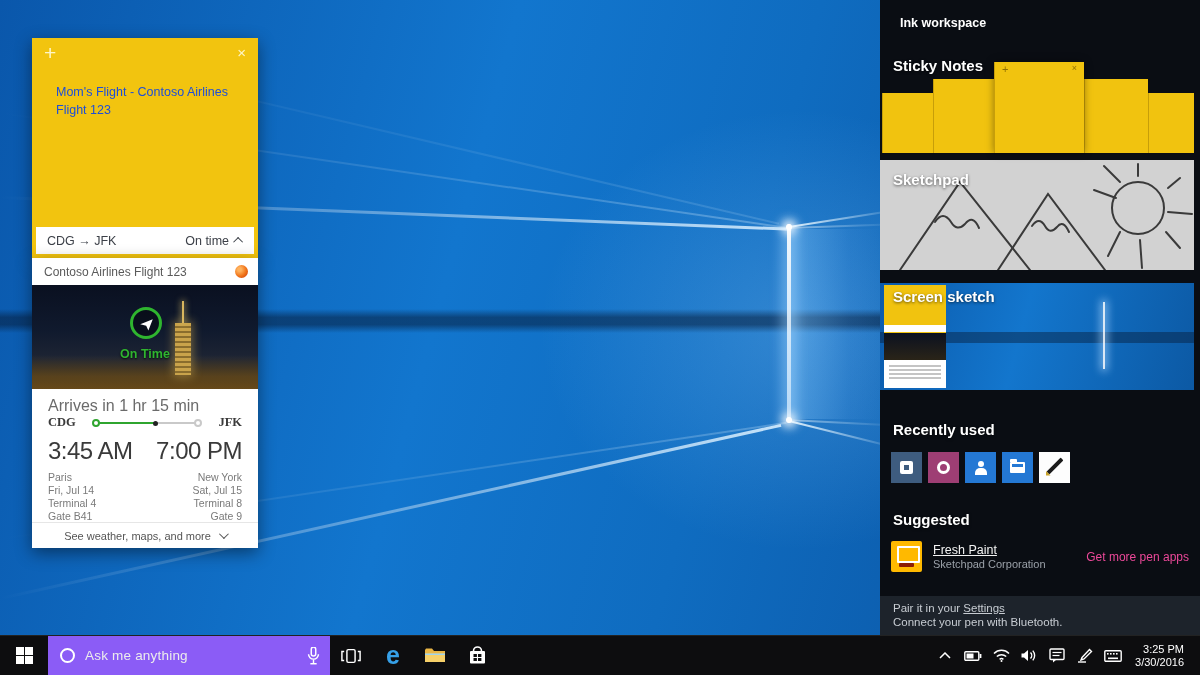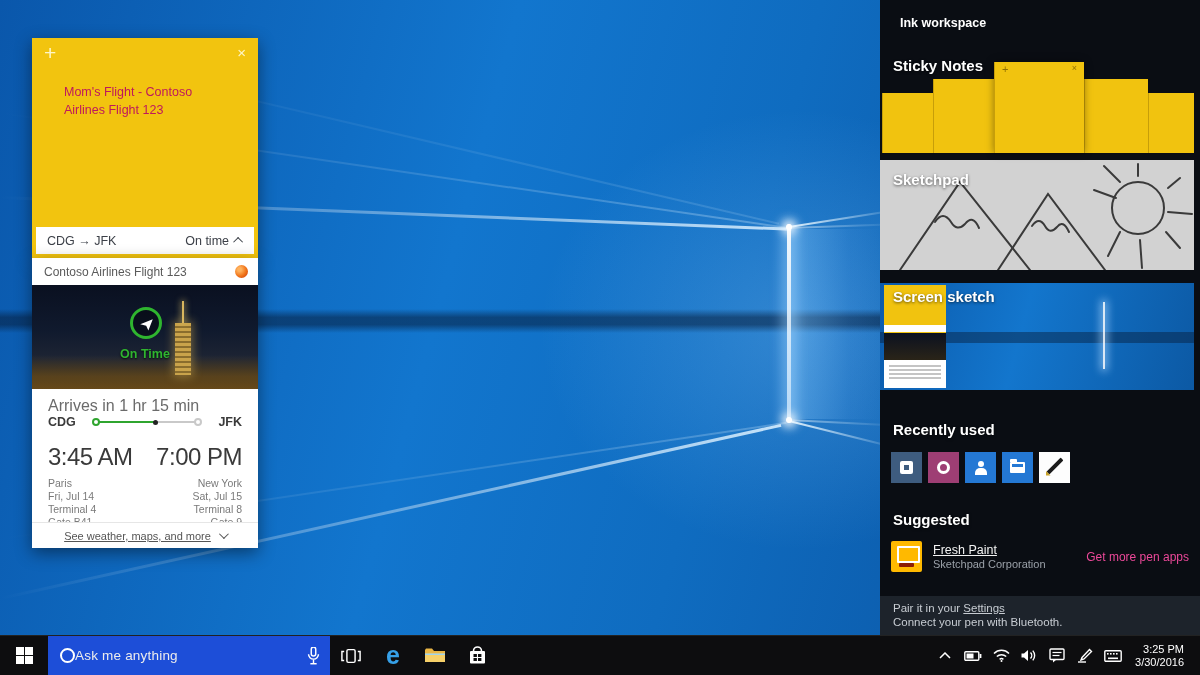--- a/index.html
+++ b/index.html
@@ -37,21 +37,21 @@
   .c-top { left:786px; top:224px; } .c-bot { left:786px; top:417px; }
 
   
   .note { position:absolute; left:32px; top:38px; width:226px; height:220px;
     background:#f2c40f; box-shadow:0 5px 16px rgba(0,0,0,.45); }
   .note-bar { position:relative; height:28px; }
   .note-add { position:absolute; left:12px; top:3px; font-size:21px; font-weight:400;
     color:rgba(255,250,215,.92); cursor:default; }
   .note-close { position:absolute; right:12px; top:6px; font-size:15px;
     color:rgba(255,250,215,.92); }
-  .note-body { padding:18px 30px 0 32px; font-size:12.5px; line-height:1.4; color:#be185d; }
+  .note-body { padding:18px 30px 0 24px; font-size:12.5px; line-height:1.4; color:#1d4ed8; }
   .note-insight { position:absolute; left:4px; right:4px; bottom:4px; height:27px;
     background:#fff; display:flex; align-items:center; justify-content:space-between;
     padding:0 11px; font-size:12.5px; color:#3c4048; }
   .insight-status { display:flex; align-items:center; gap:7px; }
   .chev { display:inline-block; width:7px; height:7px; border-style:solid; border-color:#3c4048; border-width:0; }
   .chev-up { border-left-width:1.5px; border-top-width:1.5px; transform:rotate(45deg) translateY(2px); }
   .chev-dn { border-right-width:1.5px; border-bottom-width:1.5px; transform:rotate(45deg) translateY(-2px); border-color:#555; }
 
   
   .card { position:absolute; left:32px; top:258px; width:226px; height:290px;
@@ -68,35 +68,35 @@
     background:repeating-linear-gradient(to bottom,#c9a34b 0 3px,#8a6d2d 3px 5px);
     box-shadow:0 0 10px 2px rgba(220,180,80,.45); }
   .spire { position:absolute; left:150px; bottom:66px; width:2px; height:22px; background:#d9b65e;
     box-shadow:0 0 6px 1px rgba(230,200,110,.6); }
   .flight-ring { position:absolute; left:98px; top:22px; width:32px; height:32px; border-radius:50%;
     border:3px solid #2fb52f; background:rgba(0,0,0,.35); display:flex; align-items:center; justify-content:center; }
   .ontime { position:absolute; left:0; top:62px; width:226px; text-align:center;
     font-size:12.5px; font-weight:700; color:#2fb52f; text-shadow:0 1px 2px rgba(0,0,0,.8); }
   .card-details { padding:8px 16px 0 16px; }
   .arrives { font-size:16px; color:#6b6b6b; }
-  .prog-row { display:flex; align-items:center; gap:16px; margin-bottom:14px; }
+  .prog-row { display:flex; align-items:center; gap:16px; margin-bottom:7px;font-family:Liberation Serif, serif; }
   .prog-code { font-size:12.5px; font-weight:700; color:#3a3a3a; }
   .prog-track { position:relative; flex:1; height:10px; }
   .prog-line-g { position:absolute; left:4px; top:4px; width:57%; height:2px; background:#2fa52f; }
   .prog-line-gr{ position:absolute; left:57%; top:4px; right:4px; height:2px; background:#c9c9c9; }
   .prog-o { position:absolute; left:0; top:1px; width:8px; height:8px; border-radius:50%;
     border:2px solid #2fa52f; background:#fff; }
   .prog-d { position:absolute; right:0; top:1px; width:8px; height:8px; border-radius:50%;
     border:2px solid #c9c9c9; background:#fff; }
   .prog-dot { position:absolute; left:calc(57% - 2px); top:3px; width:5px; height:5px; border-radius:50%; background:#222; }
   .times { display:flex; justify-content:space-between; align-items:baseline; margin-bottom:6px; }
   .time-big { font-size:24px; font-weight:300; color:#3a3a3a; letter-spacing:-.5px; }
   .info-row { display:flex; justify-content:space-between; font-size:10.5px; color:#7a7a7a; line-height:13px; }
   .card-foot { position:absolute; left:0; right:0; bottom:0; height:26px; border-top:1px solid #e6e6e6;
-    display:flex; align-items:center; justify-content:center; gap:8px; font-size:11px; color:#555; background:#fff;text-decoration:underline; }
+    display:flex; align-items:center; justify-content:center; gap:8px; font-size:11px; color:#555; background:#fff; }
 
   
   .panel { position:absolute; right:0; top:0; width:320px; height:635px; background:#0a0d13; }
   .panel-title { position:absolute; left:20px; top:16px; font-size:12.5px; font-weight:700; color:#fff; }
   .sec-label { position:absolute; font-size:15px; font-weight:700; color:#fff; z-index:5;
     text-shadow:0 1px 3px rgba(0,0,0,.6); }
   .lbl-notes { left:13px; top:57px; }
   .lbl-sketch { left:13px; top:171px; }
   .lbl-screen { left:13px; top:288px; }
   .lbl-recent { left:13px; top:421px; }
@@ -152,21 +152,21 @@
   .sugg-pub { font-size:11px; color:#9aa0a8; margin-top:1px; }
   .sugg-link { font-size:12px; color:#ec4899; white-space:nowrap; }
   .panel-foot { position:absolute; left:0; bottom:0; width:320px; height:39px; background:#1d232b;
     padding:5px 0 0 13px; font-size:11.5px; color:#c7ccd2; line-height:14px; }
   .panel-foot u { text-decoration:underline; }
 
   
   .taskbar { position:absolute; left:0; bottom:0; width:1200px; height:40px; background:#0d0d0f;
     border-top:1px solid #222; display:flex; align-items:stretch; }
   .tb-start { width:48px; display:flex; align-items:center; justify-content:center; }
-  .tb-search { width:282px; background:#1d4ed8; display:flex; align-items:center; padding:0 10px 0 12px; }
+  .tb-search { width:282px; background:#8b5cf6; display:flex; align-items:center; padding:0 10px 0 12px; gap:10px; }
   .cortana-ring { width:15px; height:15px; border:2.5px solid #fff; border-radius:50%; flex:0 0 15px; }
   .tb-search-text { flex:1; font-size:13.5px; color:#ececec; letter-spacing:.2px; }
   .tb-ico { width:42px; display:flex; align-items:center; justify-content:center; }
   .edge-e { font-size:25px; font-weight:700; color:#36a0e8; line-height:1; }
   .tb-spacer { flex:1; }
   .tray { display:flex; align-items:center; gap:4px; padding-right:6px; }
   .tray-ico { width:24px; height:40px; display:flex; align-items:center; justify-content:center; }
   .clock { text-align:right; font-size:11px; color:#fff; line-height:13px; padding:0 10px 0 6px; }
 </style>
 </head>

